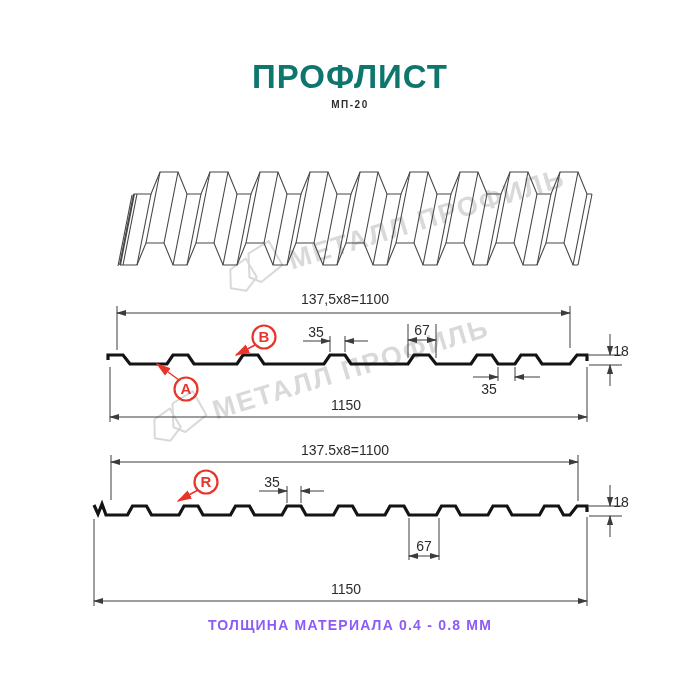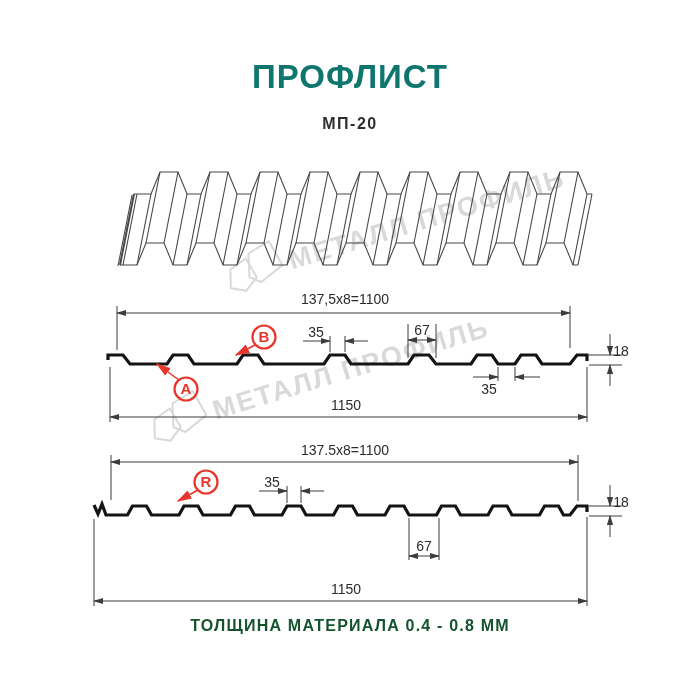--- a/index.html
+++ b/index.html
@@ -2,23 +2,23 @@
 <html><head>
 <meta charset="utf-8">
 <style>
   html,body{margin:0;padding:0;background:#ffffff;}
   body{width:700px;height:700px;position:relative;overflow:hidden;
        font-family:"Liberation Sans",sans-serif;}
   .page{position:absolute;inset:0;background:#fff;}
   .title{position:absolute;left:0;right:0;top:58px;text-align:center;
          font-size:33px;font-weight:bold;letter-spacing:1px;color:#0f766e;}
   .subtitle{position:absolute;left:0;right:0;top:99px;text-align:center;
-            font-size:16px;font-weight:bold;letter-spacing:1.5px;color:#2e2e2e;margin-top:16px;}
+            font-size:10px;font-weight:bold;letter-spacing:1.5px;color:#2e2e2e;}
   .footer{position:absolute;left:0;right:0;top:617px;text-align:center;
-          font-size:16px;font-weight:600;letter-spacing:1.2px;color:#14532d;}
+          font-size:14px;font-weight:600;letter-spacing:1.2px;color:#8b5cf6;}
   svg{position:absolute;left:0;top:0;}
   svg text{font-family:"Liberation Sans",sans-serif;font-size:14px;fill:#2b2b2b;text-anchor:middle;}
   svg text.wm{font-size:27px;font-weight:bold;letter-spacing:2px;fill:#d9d9d9;text-anchor:start;}
   svg text.lbl{font-size:15px;font-weight:bold;fill:#e8352b;}
   .thin{stroke:#3c3c3c;stroke-width:1;fill:none;}
   .profile{stroke:#141414;stroke-width:3.2;fill:none;stroke-linejoin:miter;}
   .wire{stroke:#474747;stroke-width:1.1;fill:none;}
   .red{stroke:#e8352b;stroke-width:1.5;fill:none;}
   .wmshape{stroke:#d9d9d9;stroke-width:2;fill:none;stroke-linejoin:round;}
 </style>

